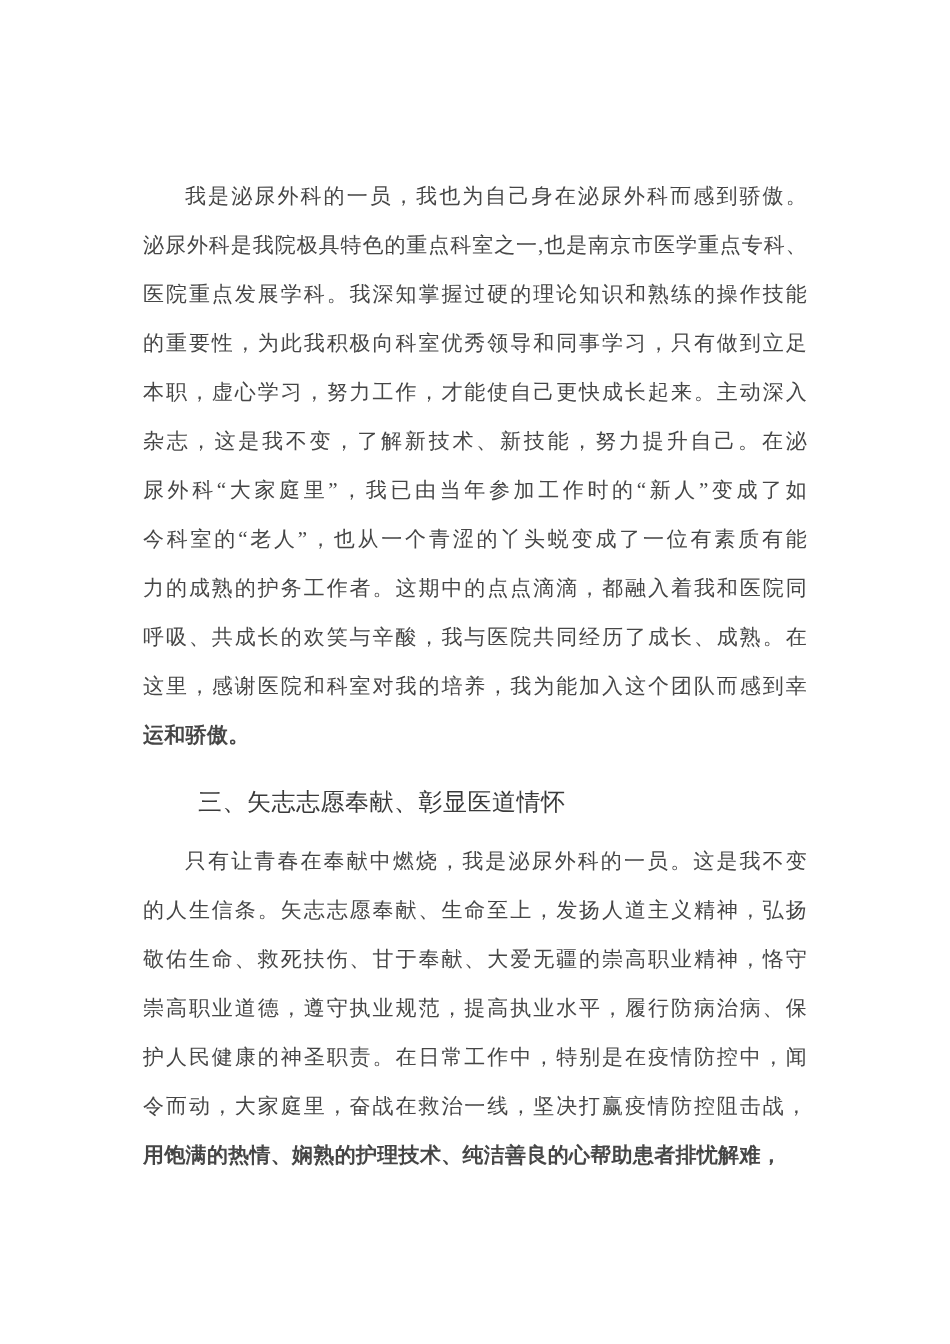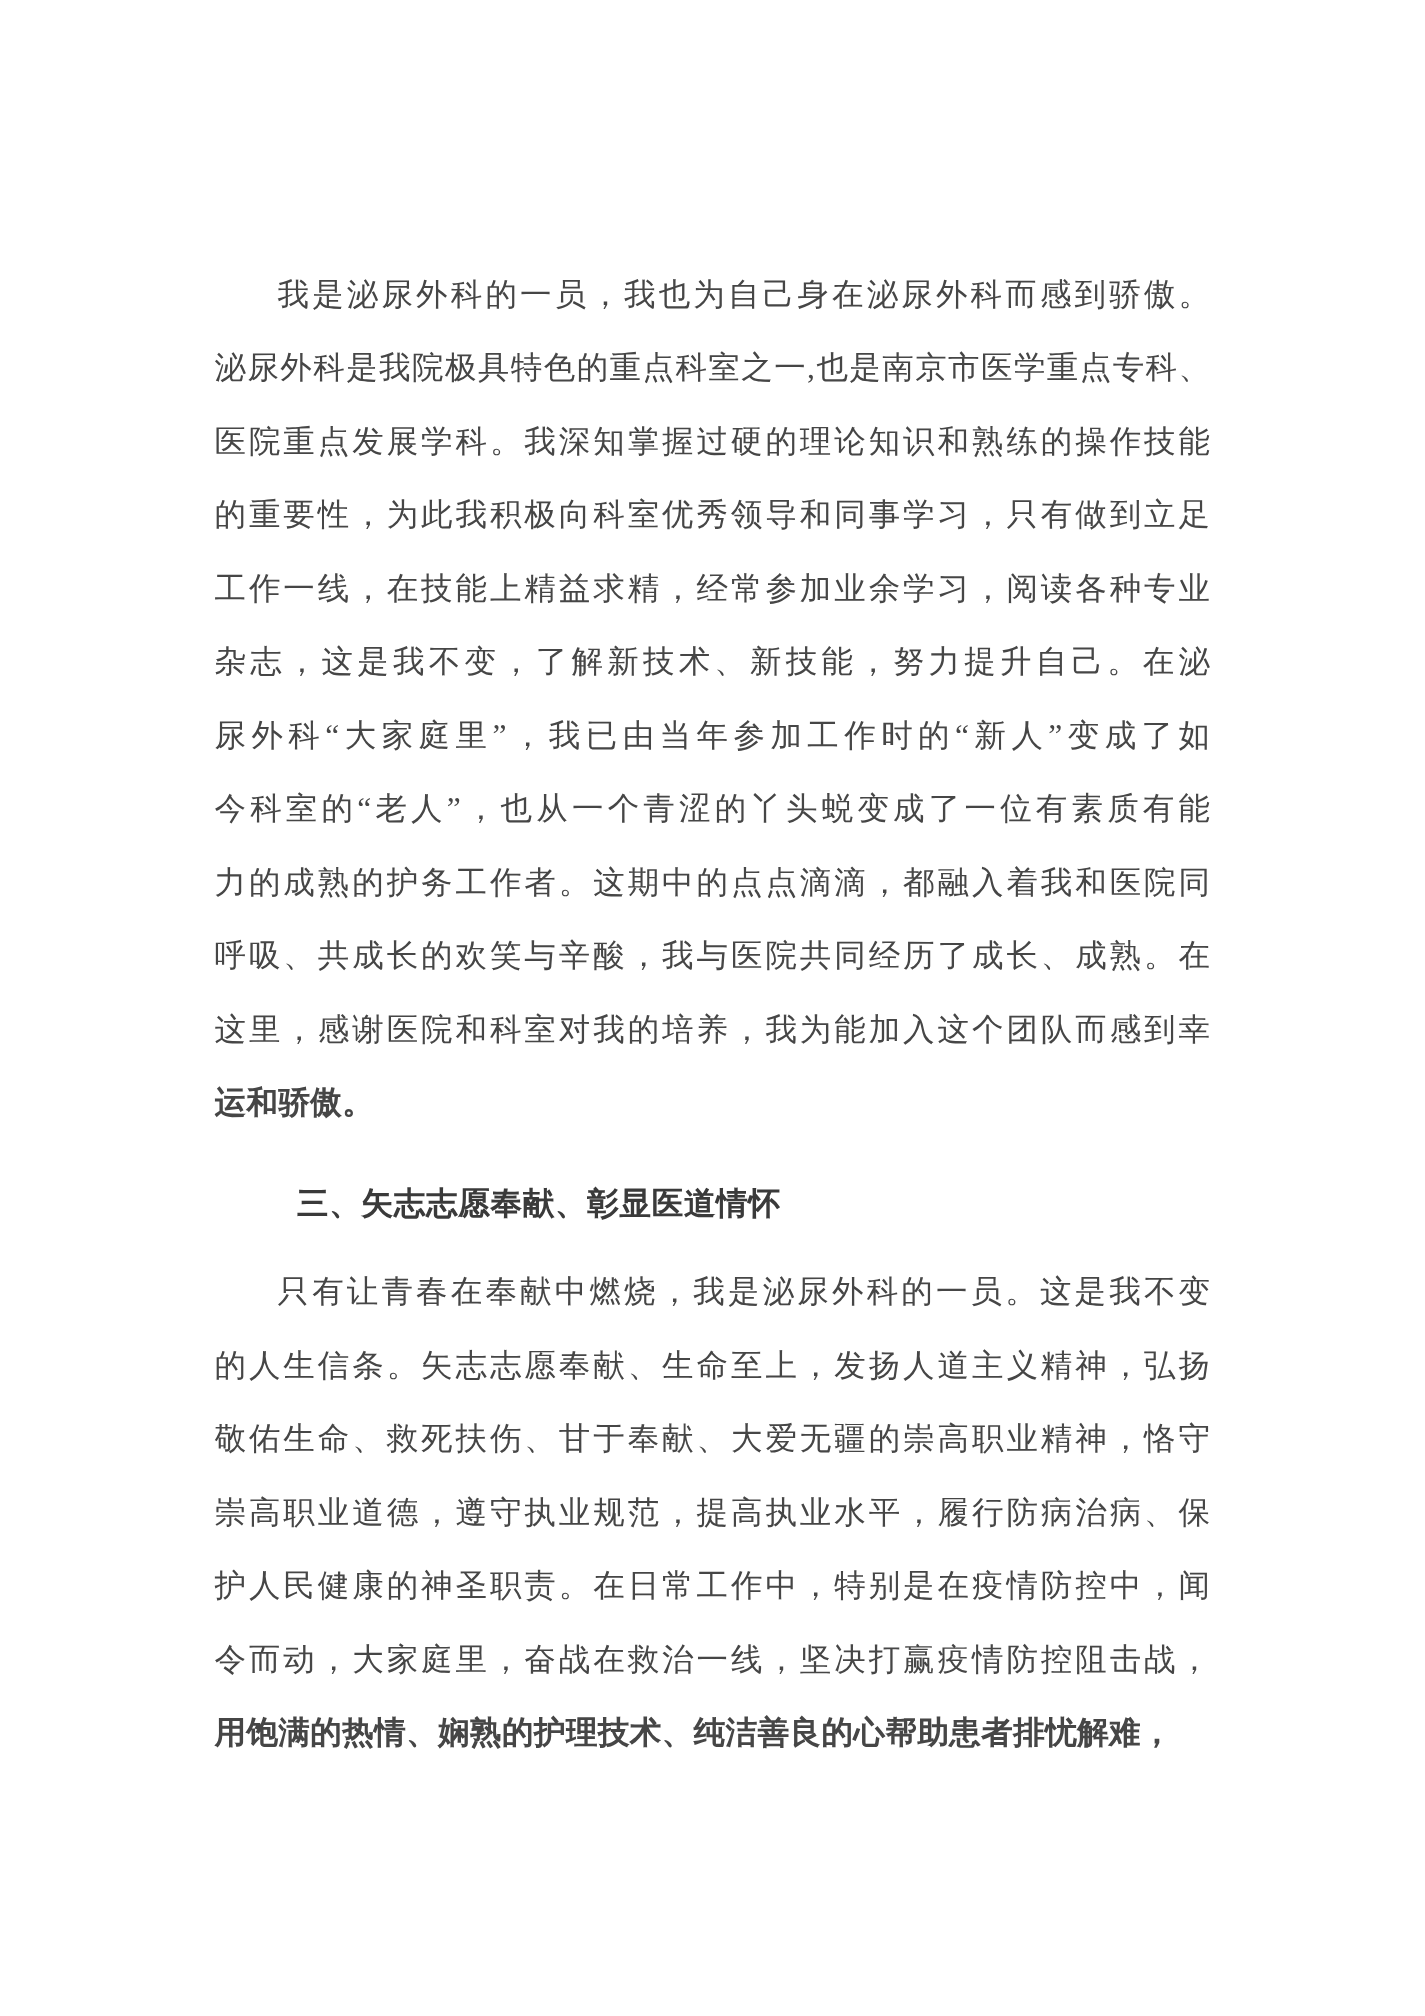--- a/index.html
+++ b/index.html
@@ -30,41 +30,41 @@
     overflow: hidden;
   }
   .para .line.indent {
     text-indent: 42px;
   }
   .para .line.last {
     text-align-last: left;
     font-weight: bold;
   }
   .heading {
-    font-size: 21px;
-    font-weight: 700;
+    font-size: 24px;
+    font-weight: 400;
     color: #3a3a3a;
     height: 49px;
     line-height: 49px;
     margin: 18px 0 10px 0;
     text-indent: 55px;
     text-align: left;
     letter-spacing: 0.5px;
   }
 </style>
 </head>
 <body>
 
 <div class="page">
   <div class="para">
       <div class="line indent">我是泌尿外科的一员，我也为自己身在泌尿外科而感到骄傲。</div>
       <div class="line">泌尿外科是我院极具特色的重点科室之一,也是南京市医学重点专科、</div>
       <div class="line">医院重点发展学科。我深知掌握过硬的理论知识和熟练的操作技能</div>
       <div class="line">的重要性，为此我积极向科室优秀领导和同事学习，只有做到立足</div>
-      <div class="line">工作一线，在技能上精益求精，经常参加业余学习，阅读各种专业</div>
+      <div class="line">本职，虚心学习，努力工作，才能使自己更快成长起来。主动深入</div>
       <div class="line">杂志，这是我不变，了解新技术、新技能，努力提升自己。在泌</div>
       <div class="line">尿外科“大家庭里”，我已由当年参加工作时的“新人”变成了如</div>
       <div class="line">今科室的“老人”，也从一个青涩的丫头蜕变成了一位有素质有能</div>
       <div class="line">力的成熟的护务工作者。这期中的点点滴滴，都融入着我和医院同</div>
       <div class="line">呼吸、共成长的欢笑与辛酸，我与医院共同经历了成长、成熟。在</div>
       <div class="line">这里，感谢医院和科室对我的培养，我为能加入这个团队而感到幸</div>
       <div class="line last">运和骄傲。</div>
     </div>
 
   <div class="heading">三、矢志志愿奉献、彰显医道情怀</div>

